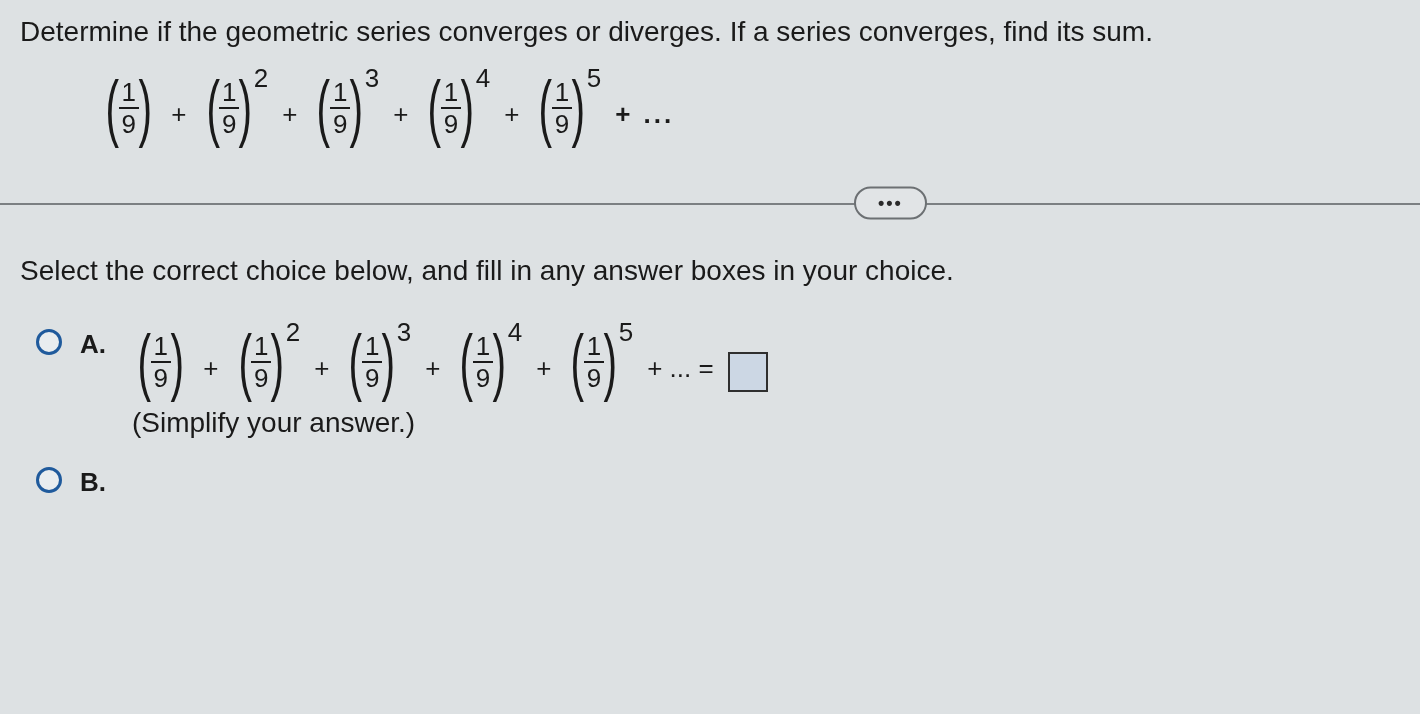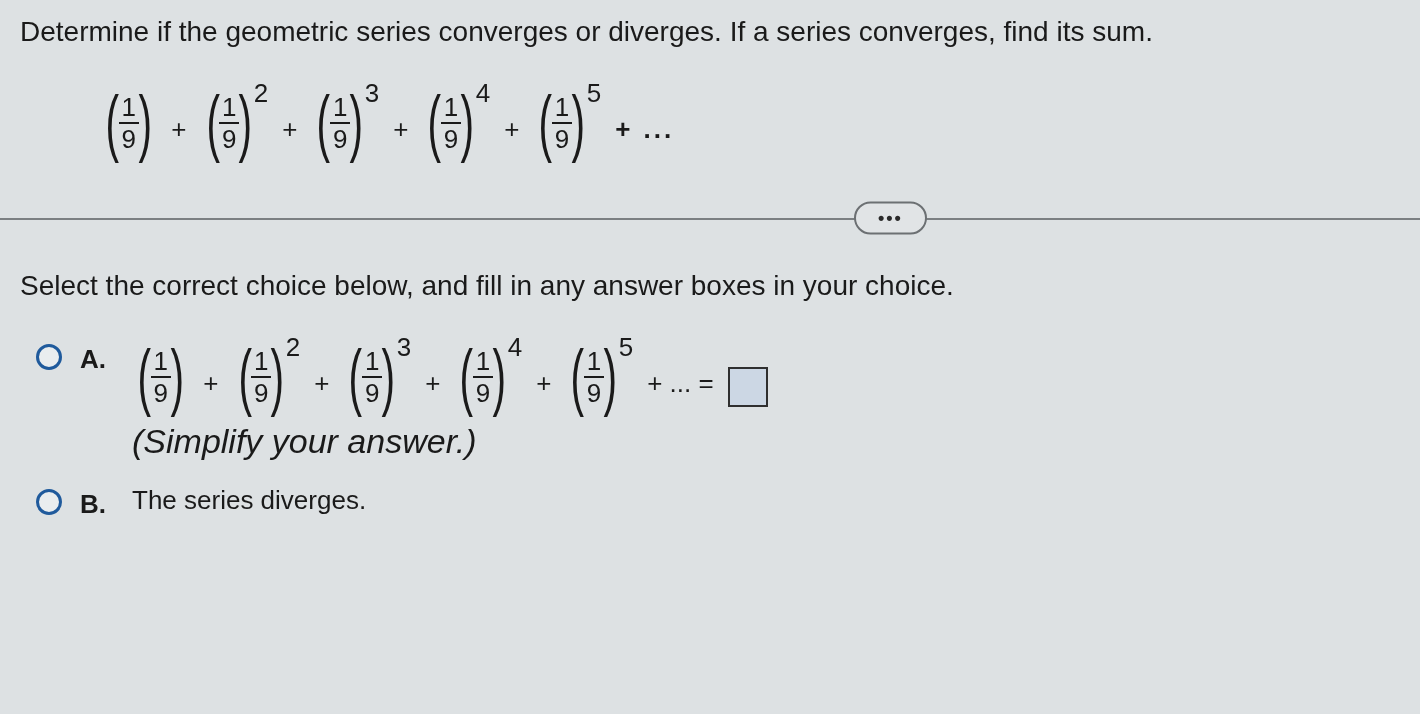--- a/index.html
+++ b/index.html
@@ -9,21 +9,21 @@
       background: #dde1e3;
       font-family: Arial, Helvetica, sans-serif;
       color: #1a1a1a;
       padding: 16px 20px;
       position: relative;
       overflow: hidden;
     }
     .question-text {
       font-size: 28px;
       font-weight: 400;
-      margin-bottom: 36px;
+      margin-bottom: 21px;
     }
     .formula-row {
       display: flex;
       align-items: center;
       gap: 14px;
       margin-left: 80px;
       margin-bottom: 46px;
     }
     .formula-row.ans {
       margin-left: 0;
@@ -146,23 +146,22 @@
       font-weight: bold;
       flex-shrink: 0;
       width: 34px;
       margin-top: 6px;
     }
     .choice-body {
       display: flex;
       flex-direction: column;
     }
     .simplify {
-      font-size: 34px;
+      font-size: 28px;
       margin-top: 4px;
-      font-style: italic;
     }
     .choice-b-text {
       font-size: 26px;
       margin-top: 2px;
     }
   </style>
 </head>
 <body>
 
 <div class="question-text">Determine if the geometric series converges or diverges. If a series converges, find its sum.</div>
@@ -282,14 +281,13 @@
       <span class="eq">+ ... =</span>
       <span class="ans-box"></span>
     </div>
     <div class="simplify">(Simplify your answer.)</div>
   </div>
 </div>
 
 <div class="choice-row">
   <div class="radio"></div>
   <div class="choice-label">B.</div>
-  <div class="choice-b-text">The series diverges.</div>
 </div>
 
 </body></html>

